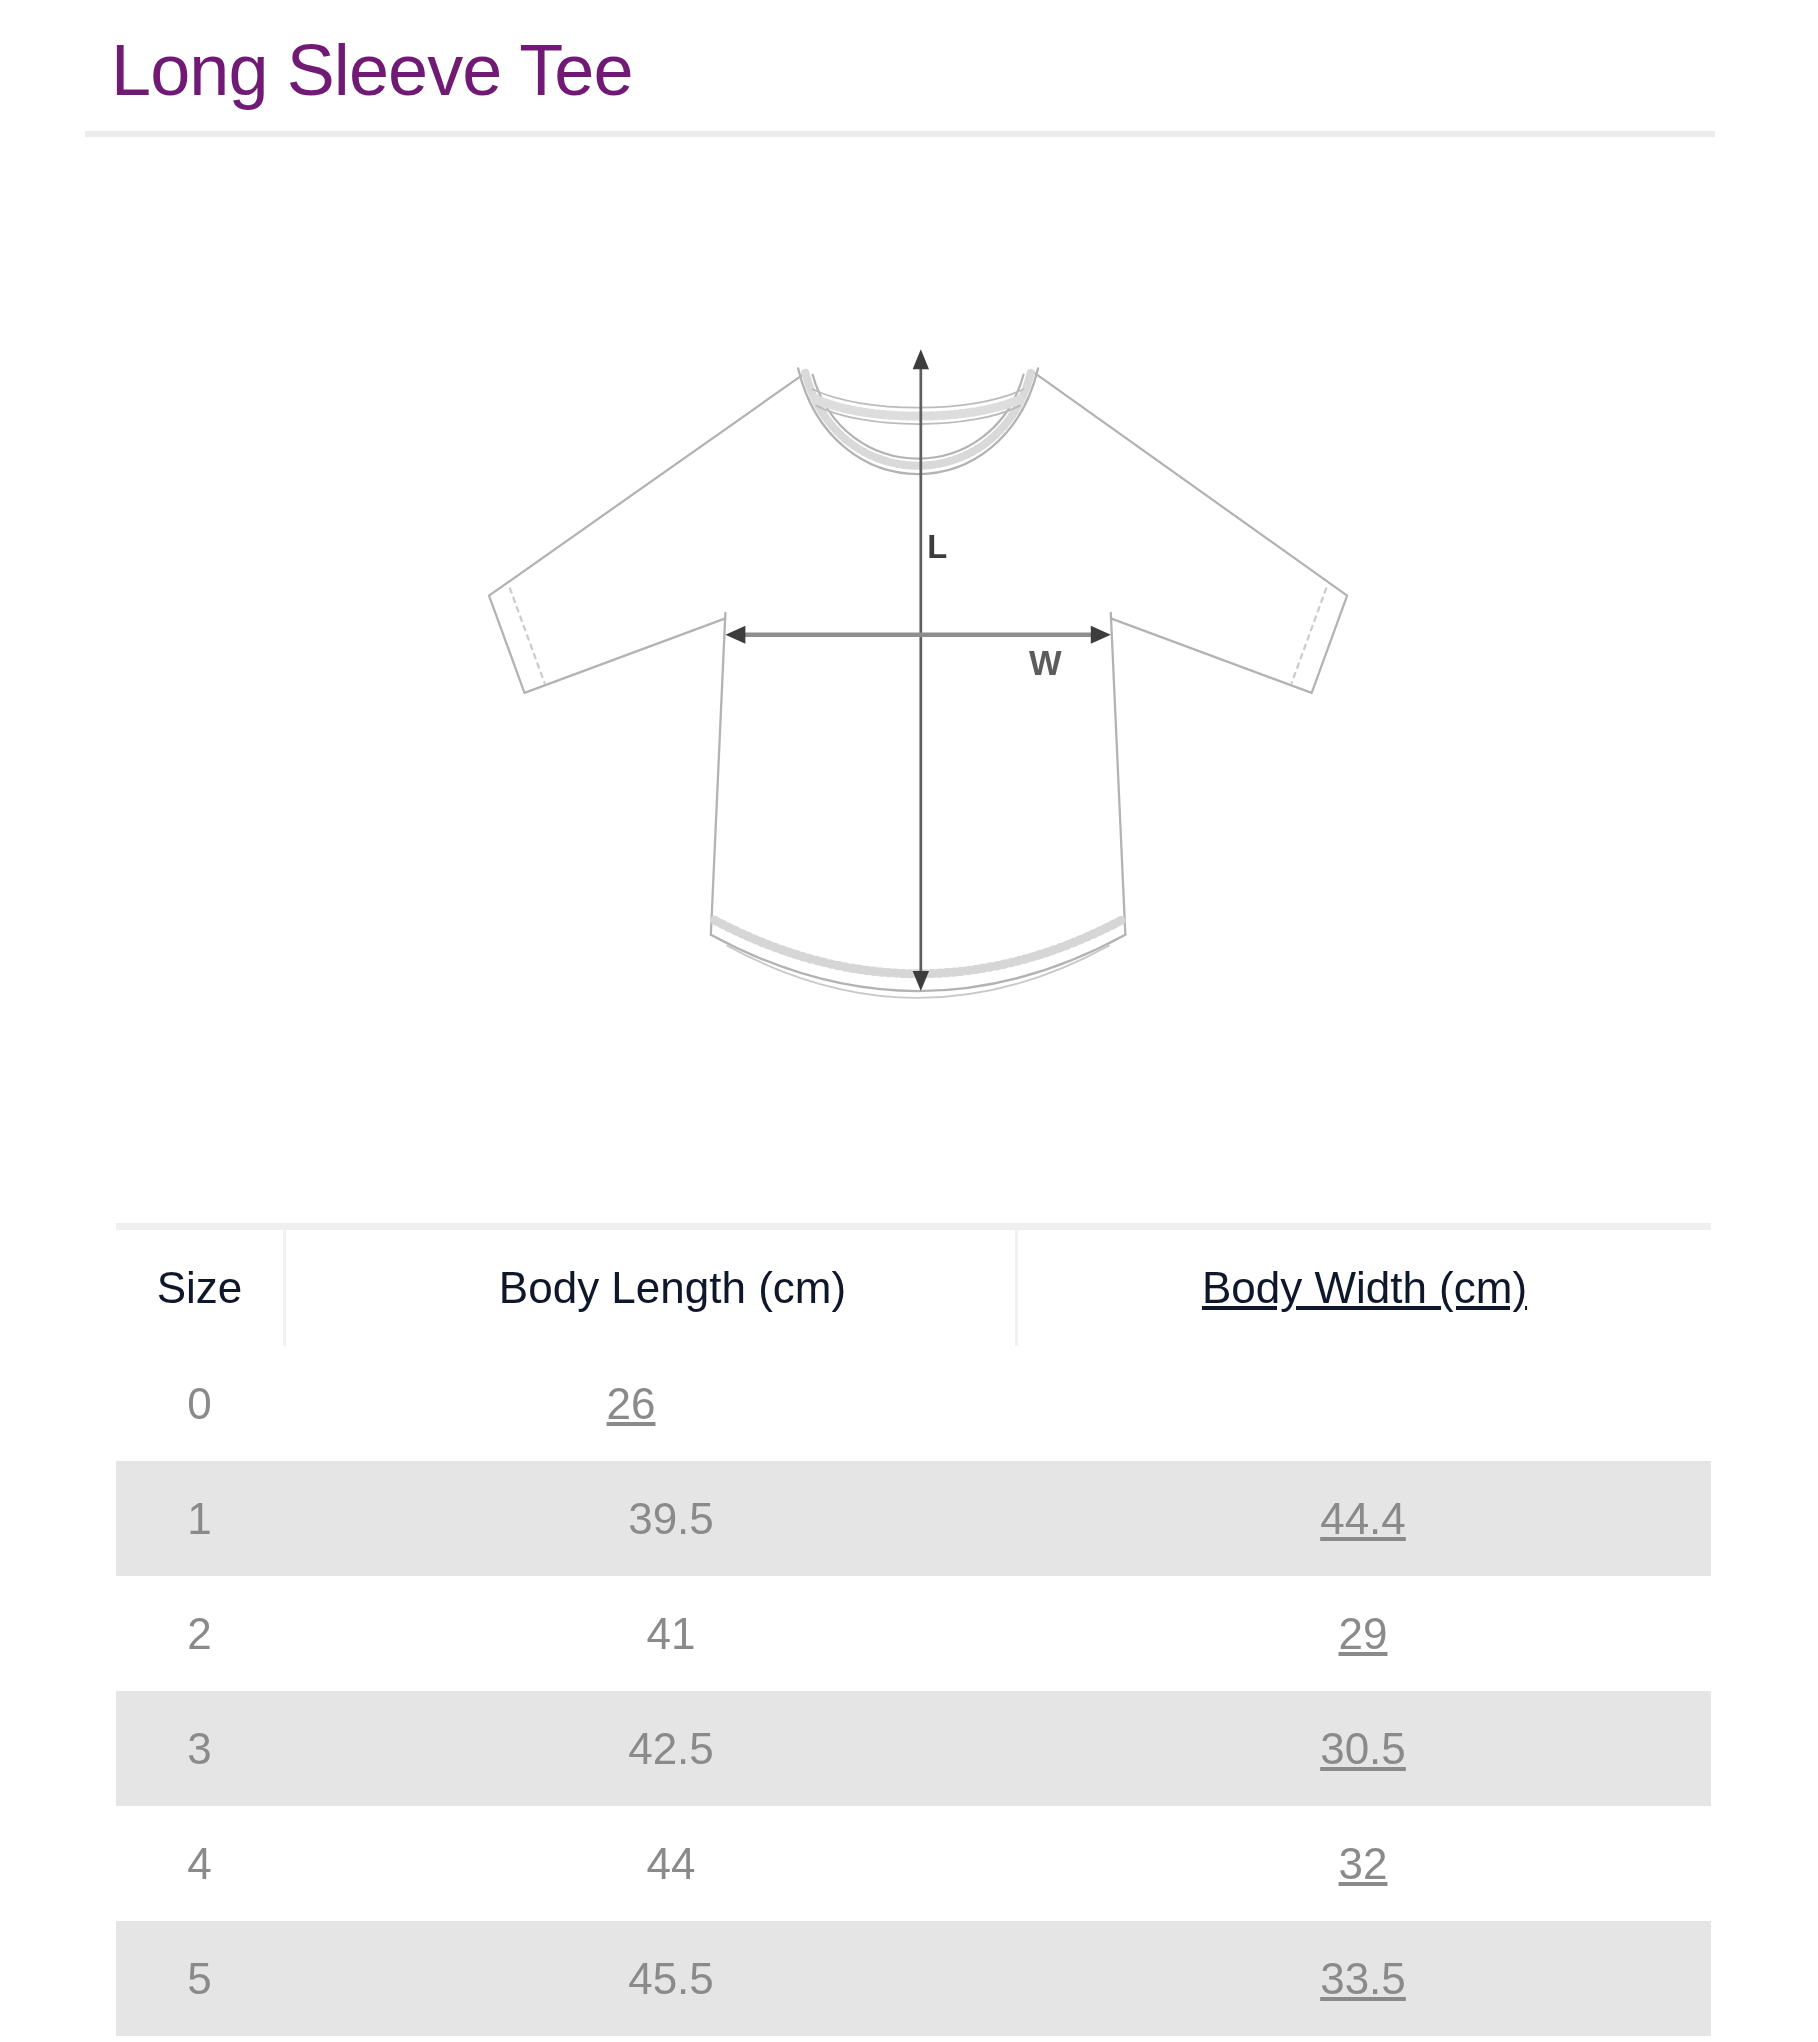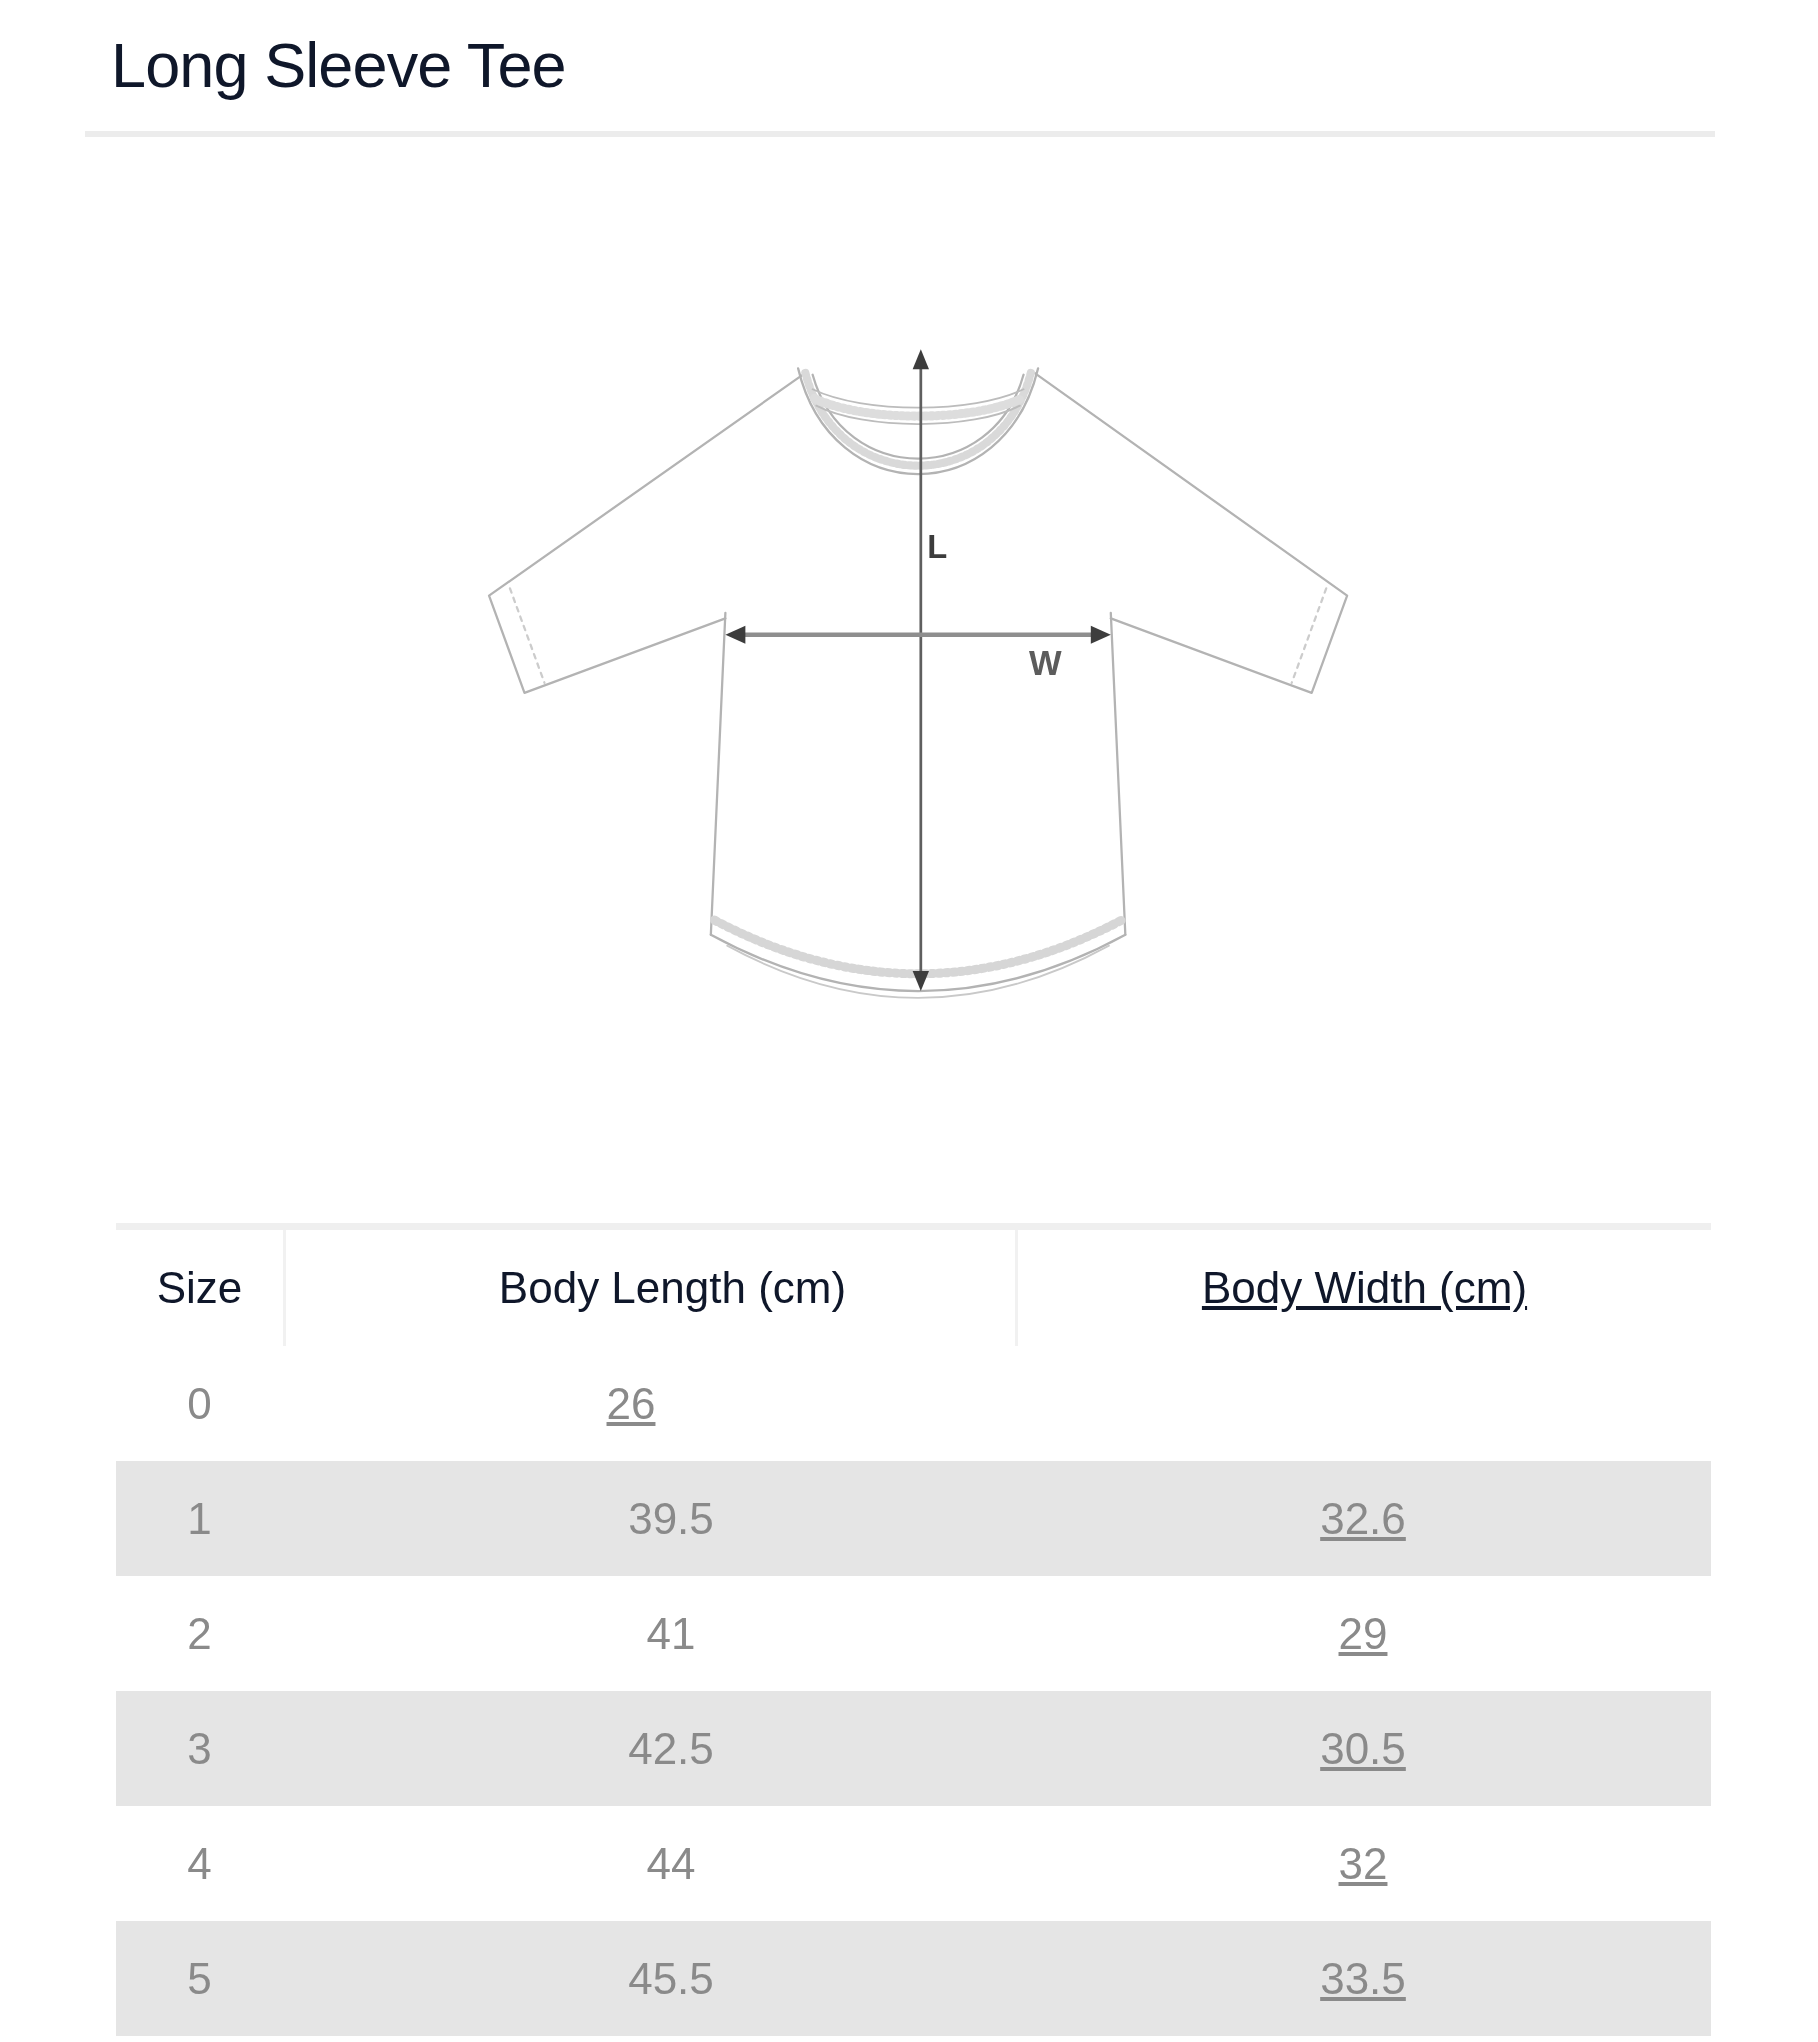--- a/index.html
+++ b/index.html
@@ -3,21 +3,21 @@
 <meta charset="utf-8">
 <style>
   html,body{margin:0;padding:0;background:#ffffff;}
   body{
     width:1818px;height:2043px;position:relative;overflow:hidden;
     font-family:"Liberation Sans", sans-serif;
     -webkit-font-smoothing:antialiased;
   }
   .page-title{
     position:absolute;left:111px;top:31px;
-    font-size:63px;line-height:1.1;font-weight:400;color:#0f172a;
+    font-size:72px;line-height:1.1;font-weight:400;color:#701a75;
     letter-spacing:-0.9px;white-space:nowrap;
   }
   .title-divider{
     position:absolute;left:85px;top:131px;width:1630px;height:5.5px;
     background:#ececec;
   }
   .diagram-svg{
     position:absolute;left:0;top:0;width:1818px;height:1224px;
   }
   .size-table{
@@ -93,21 +93,21 @@
       <div class="th col-width">Body Width (cm)</div>
     </div>
 
     <div class="tr">
       <div class="td col-size">0</div>
       <div class="td col-width">26</div>
     </div>
     <div class="tr striped">
       <div class="td col-size">1</div>
       <div class="td col-length">39.5</div>
-      <div class="td col-width">32.6</div>
+      <div class="td col-width">44.4</div>
     </div>
     <div class="tr">
       <div class="td col-size">2</div>
       <div class="td col-length">41</div>
       <div class="td col-width">29</div>
     </div>
     <div class="tr striped">
       <div class="td col-size">3</div>
       <div class="td col-length">42.5</div>
       <div class="td col-width">30.5</div>

